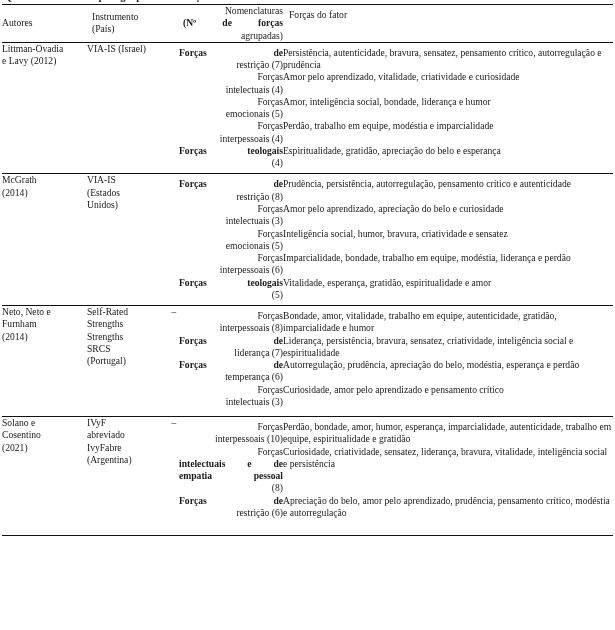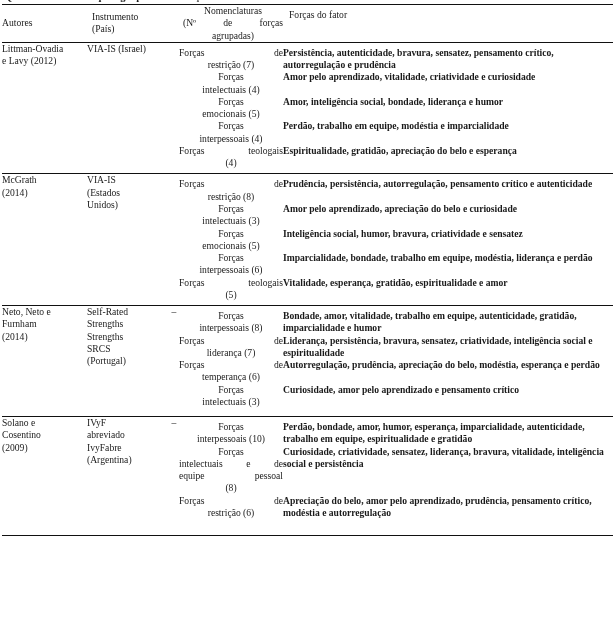--- a/index.html
+++ b/index.html
@@ -82,25 +82,24 @@
   }
   td.cell-nomen {
     padding-left: 4px;
     padding-right: 4px;
     vertical-align: middle;
   }
   td.cell-forcas {
     padding-left: 6px;
     padding-right: 6px;
     vertical-align: middle;
-    font-weight: bold;
   }
   .nom-line   { display: block; }
-  .nom-just   { text-align: justify; text-align-last: justify; }
-  .nom-left   { text-align: center; }
+  .nom-just   { text-align: justify; text-align-last: justify; font-weight: bold; }
+  .nom-left   { text-align: right; }
   .fator      { text-align: justify; text-align-last: left; }
   .fator-just { text-align: justify; text-align-last: justify; }
   .nowrap { white-space: nowrap; }
 </style>
 </head>
 <body>
 
 <div class="page">
 
   <div class="caption-remnant">Quadro 2 - Estudos que agruparam as forças de caráter em fatores</div>
@@ -287,42 +286,42 @@
         </td>
         <td class="cell-forcas" style="padding-bottom:20px">
           <span class="fator">Curiosidade, amor pelo aprendizado e pensamento crítico</span>
         </td>
       </tr>
 
       <tr class="rule-mid">
         <td class="cell-autores" rowspan="3">
           <span class="nom-line">Solano e</span>
           <span class="nom-line">Cosentino</span>
-          <span class="nom-line">(2009)</span>
+          <span class="nom-line">(2021)</span>
         </td>
         <td class="cell-instr" rowspan="3">
           <span class="nom-line">IVyF</span>
           <span class="nom-line">abreviado</span>
           <span class="nom-line">IvyFabre</span>
           <span class="nom-line">(Argentina)</span>
         </td>
         <td class="cell-dash" rowspan="3">–</td>
         <td class="cell-nomen" style="padding-top:4px">
           <span class="nom-line nom-left">Forças</span>
           <span class="nom-line nom-left nowrap">interpessoais (10)</span>
         </td>
         <td class="cell-forcas" style="padding-top:4px">
           <span class="fator-just">Perdão, bondade, amor, humor, esperança, imparcialidade, autenticidade, trabalho em equipe, espiritualidade e gratidão</span>
         </td>
       </tr>
       <tr>
         <td class="cell-nomen">
           <span class="nom-line nom-left">Forças</span>
           <span class="nom-line nom-just">intelectuais e de</span>
-          <span class="nom-line nom-just">equipe pessoal</span>
+          <span class="nom-line nom-just">empatia pessoal</span>
           <span class="nom-line nom-left">(8)</span>
         </td>
         <td class="cell-forcas">
           <span class="fator-just">Curiosidade, criatividade, sensatez, liderança, bravura, vitalidade, inteligência social e persistência</span>
         </td>
       </tr>
       <tr class="rule-bottom">
         <td class="cell-nomen" style="padding-bottom:4px">
           <span class="nom-line nom-just">Forças de</span>
           <span class="nom-line nom-left">restrição (6)</span>

